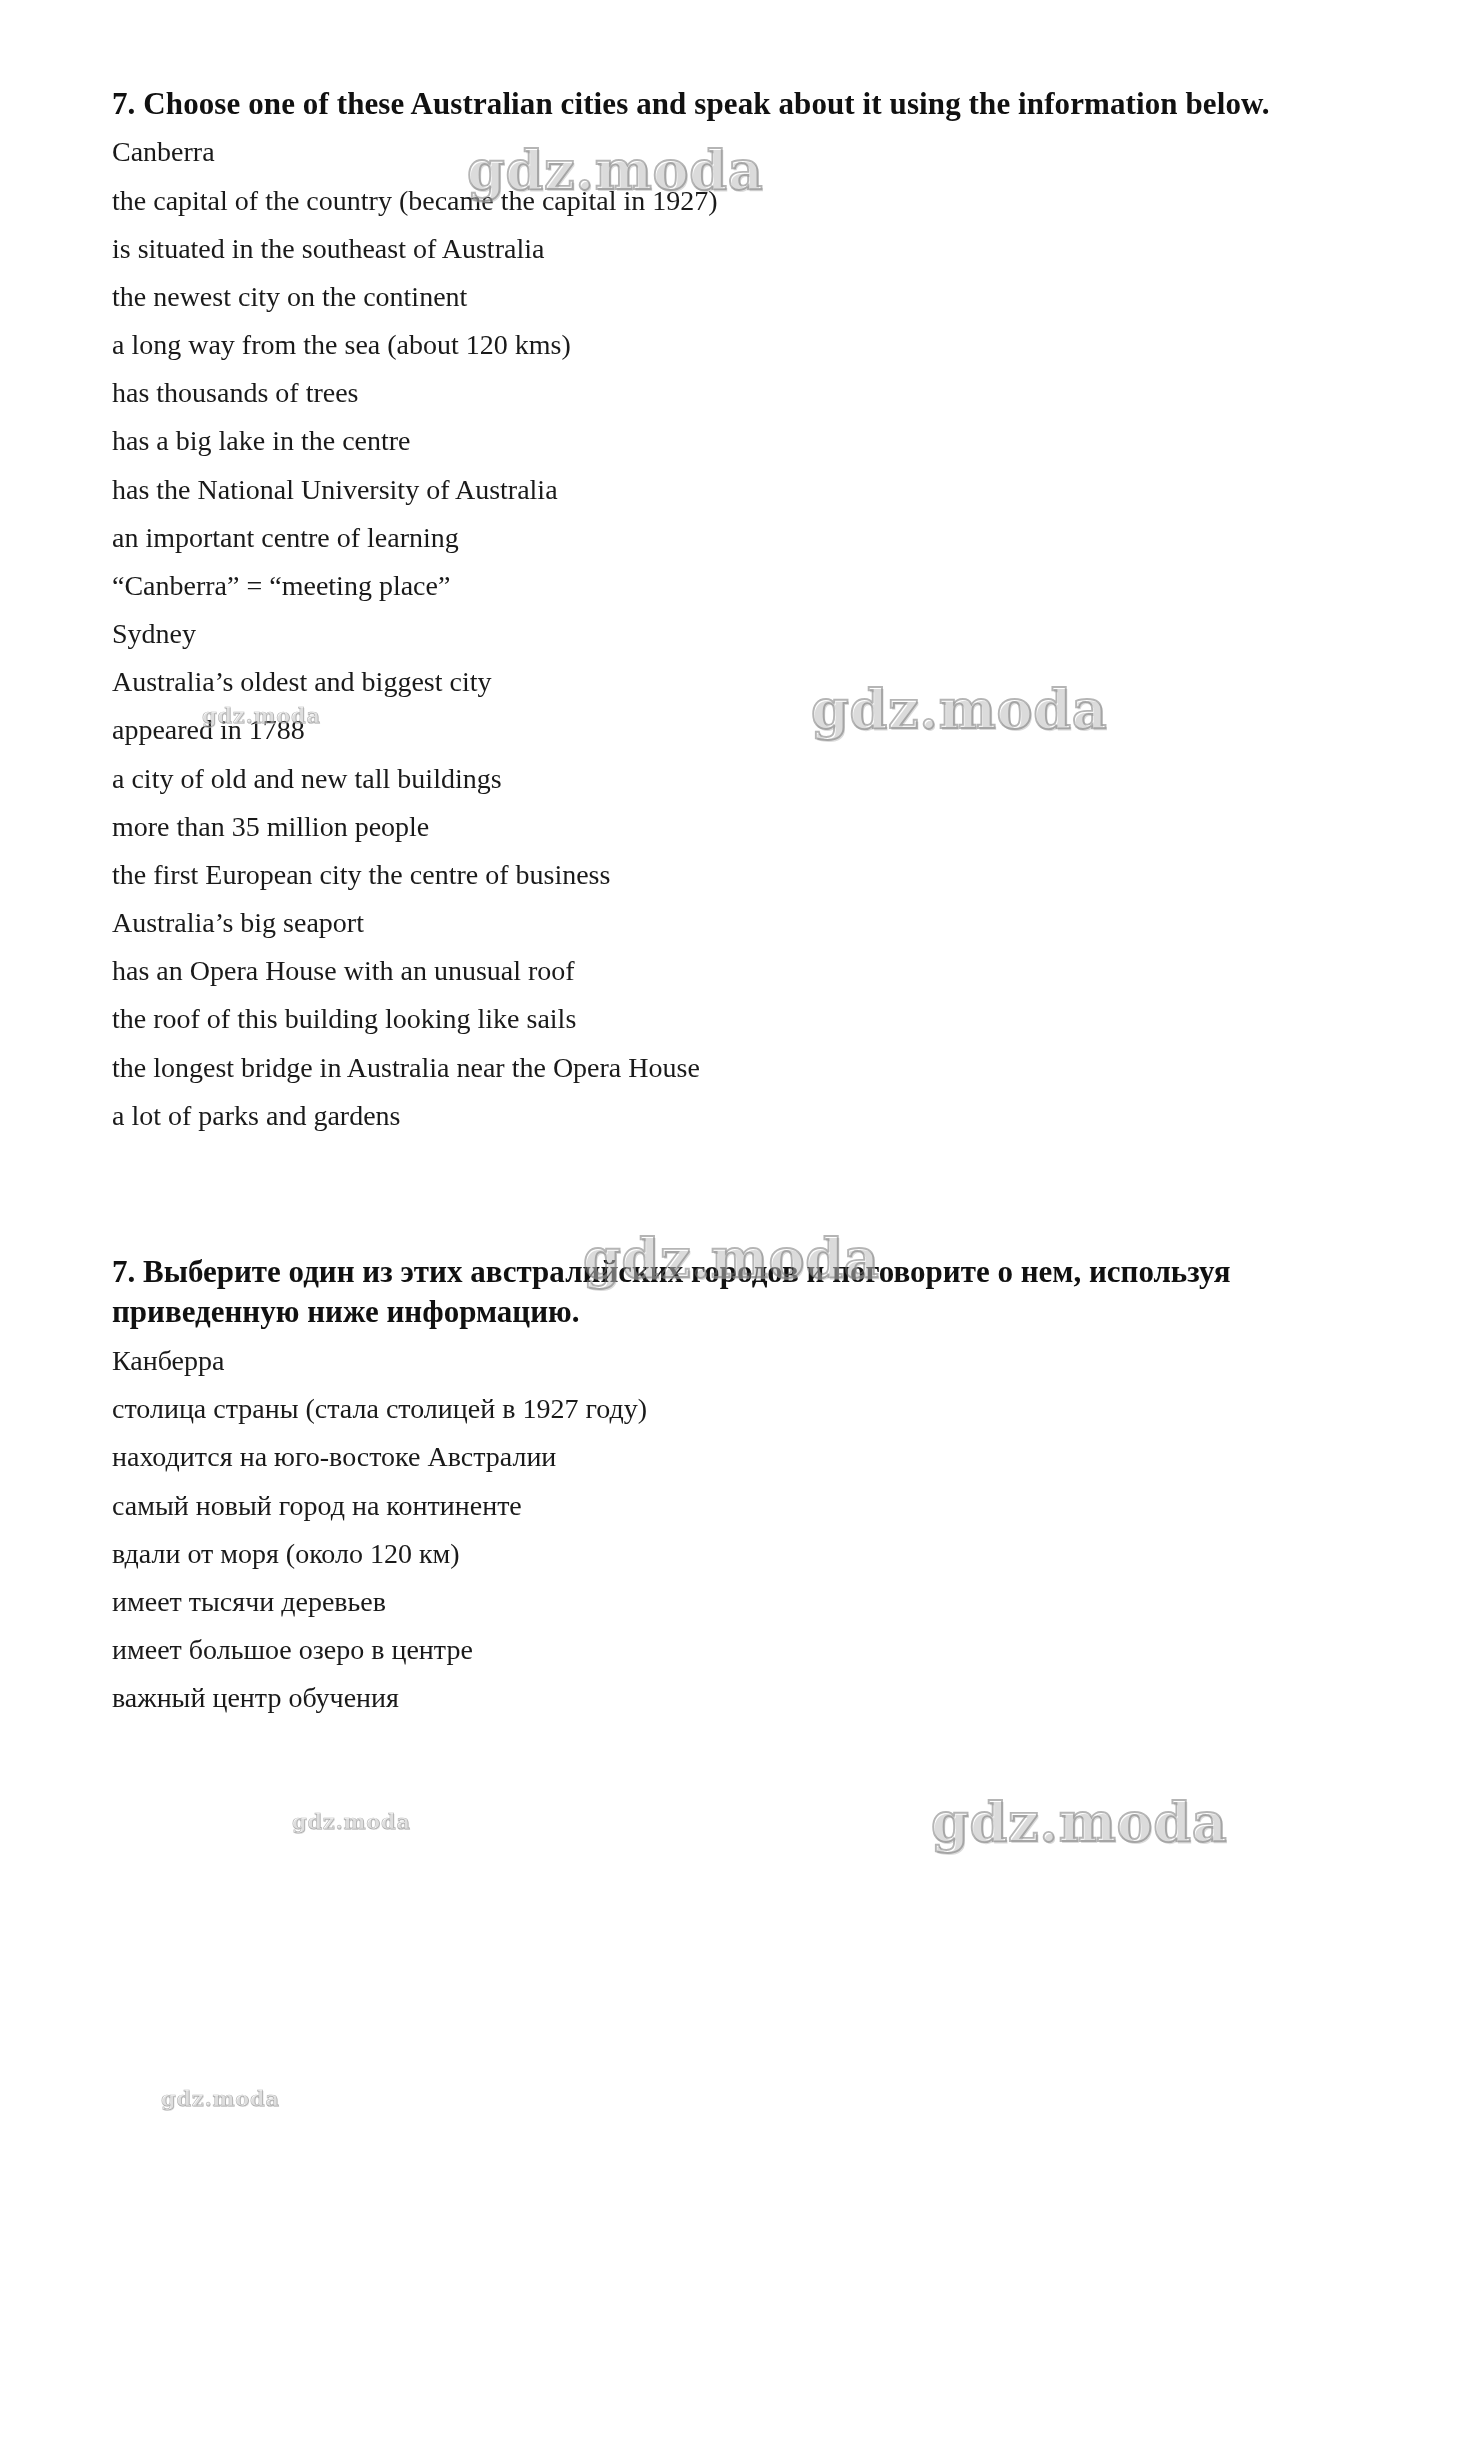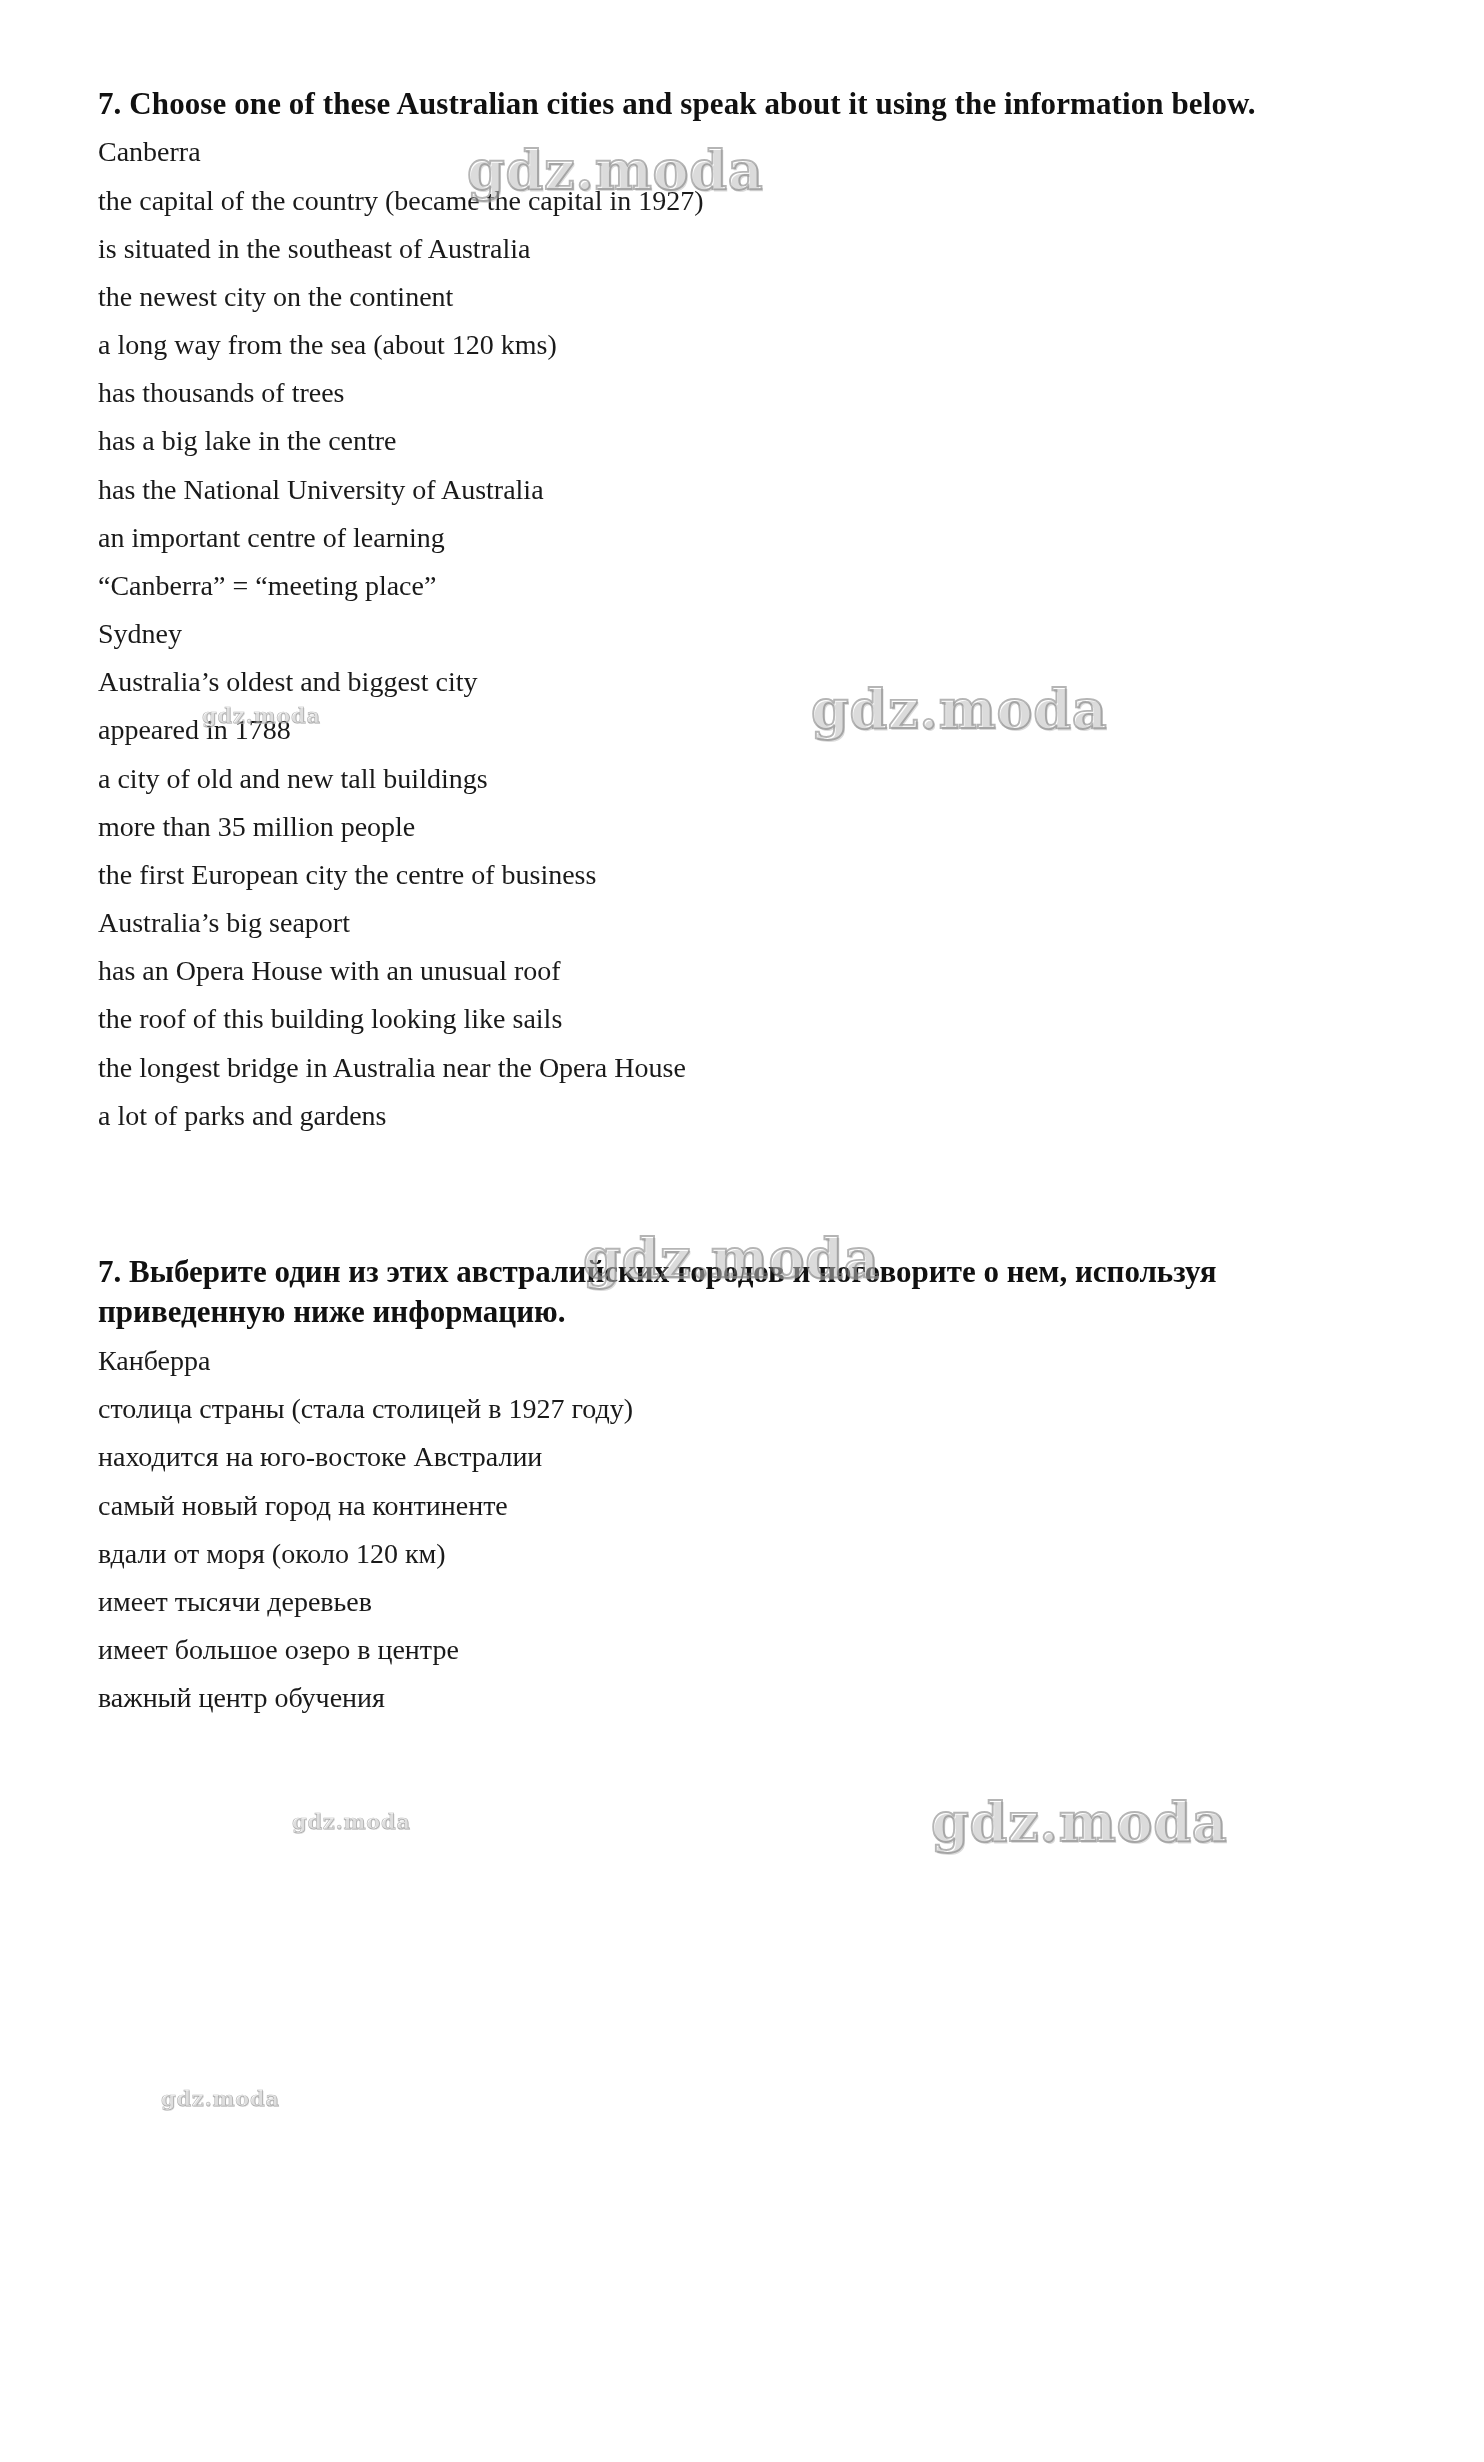--- a/index.html
+++ b/index.html
@@ -17,21 +17,21 @@
   }
   .page {
     position: relative;
     width: 1485px;
     height: 2462px;
     padding: 0;
     box-sizing: border-box;
   }
   .content {
     position: absolute;
-    left: 98px;
+    left: 112px;
     top: 84px;
     width: 1286px;
   }
   .heading {
     font-family: "Liberation Serif", serif;
     font-weight: bold;
     font-size: 31px;
     line-height: 1.28;
     letter-spacing: 0.1px;
     margin: 0 0 4.5px 0;

